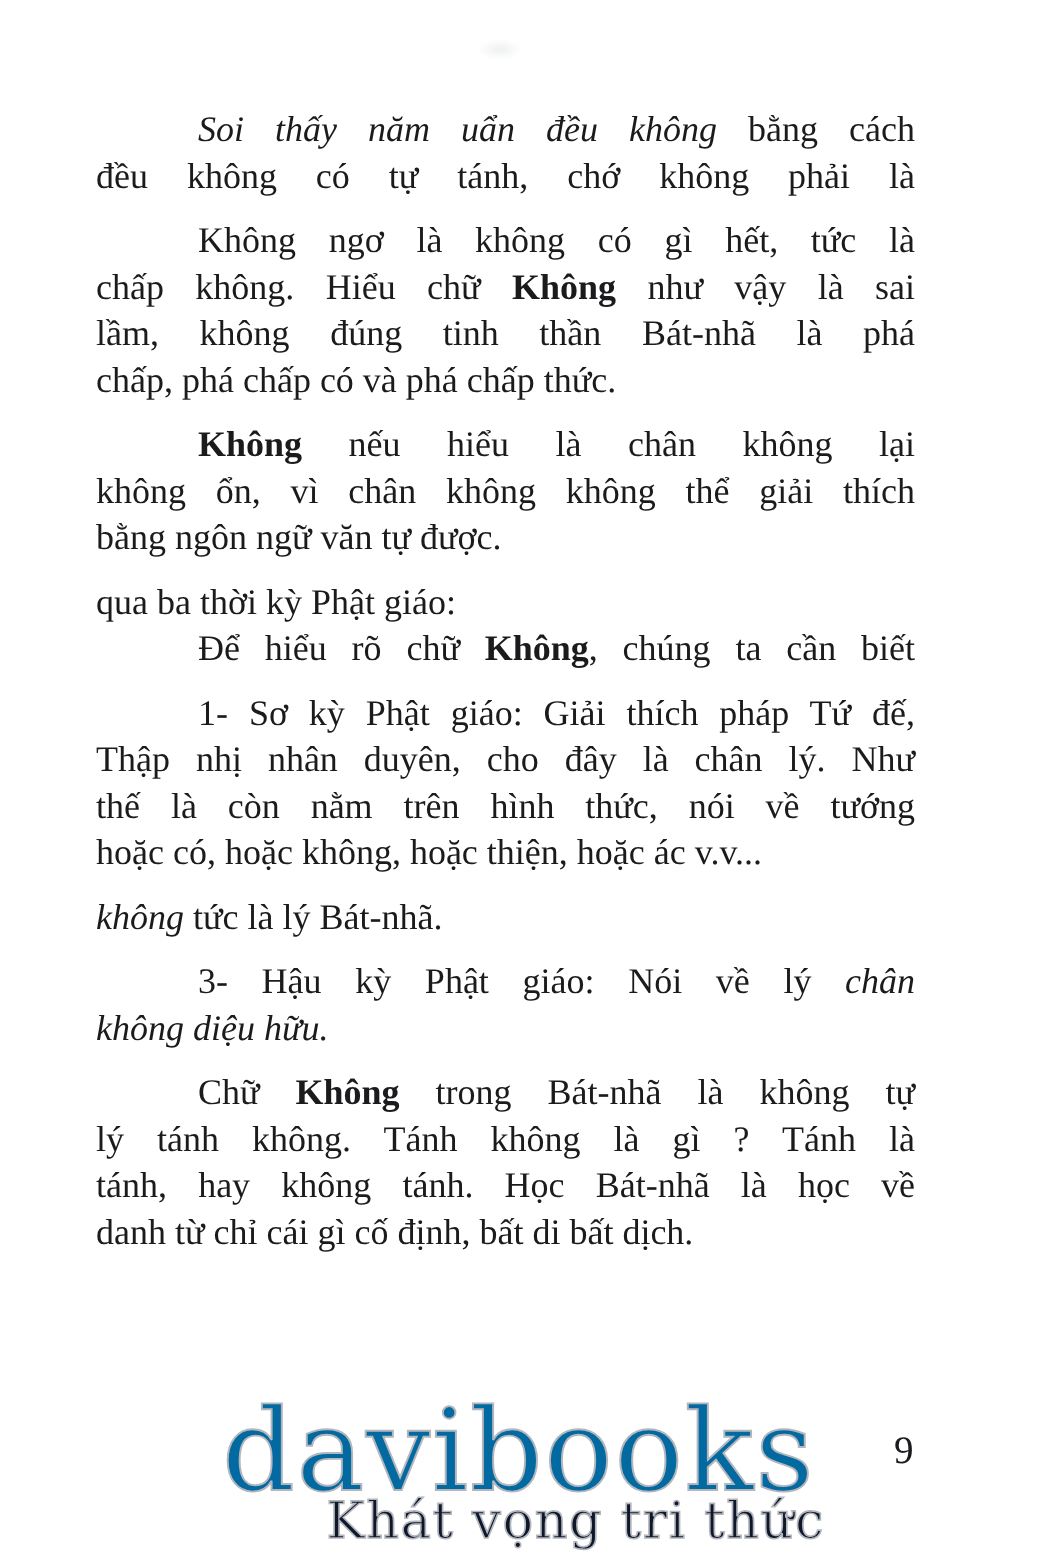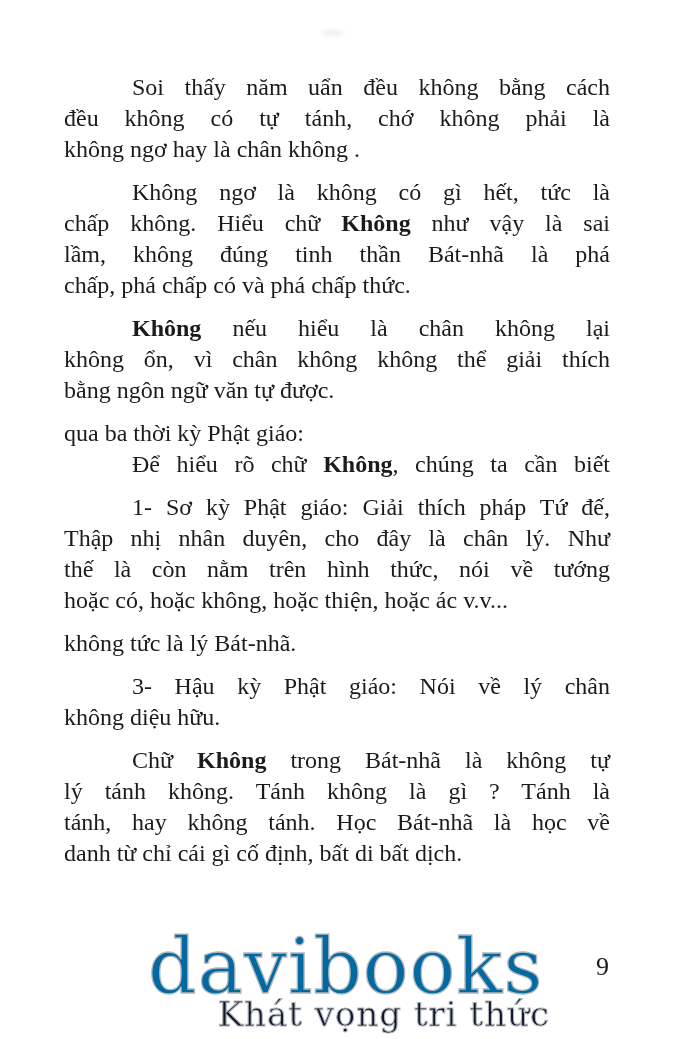--- a/index.html
+++ b/index.html
@@ -19,21 +19,21 @@
   .para{margin:0 0 12px 0;}
   .para:last-child{margin-bottom:0;}
   .line{
     height:31px;
     text-align:justify;
     text-align-last:justify;
   }
   .line.last{text-align-last:left;}
   .line.first{text-indent:68px;}
   .b{font-weight:bold;}
-  .i{}
+  .i{font-style:italic;}
   .wm-brand{
     position:absolute;
     left:148px;top:929px;
     font-size:76px;line-height:1;letter-spacing:1px;
     font-family:"DejaVu Serif","Liberation Serif",serif;
     color:#0369a1;
     -webkit-text-stroke:1.3px #b3b7bd;
     z-index:1;
   }
   .wm-tagline{
@@ -65,21 +65,20 @@
 
 <div class="page">
   <div class="smudge"></div>
   <div class="wm-brand">davibooks</div>
   <div class="wm-tagline">Khát vọng tri thức</div>
   <div class="page-number">9</div>
   <div class="content">
       <div class="para">
         <div class="line first"><span class="i">Soi thấy năm uẩn đều không</span><span> bằng cách</span></div>
         <div class="line"><span>đều không có tự tánh, chớ không phải là</span></div>
-        <div class="line last"><span>không ngơ hay là chân không .</span></div>
       </div>
       <div class="para">
         <div class="line first"><span>Không ngơ là không có gì hết, tức là</span></div>
         <div class="line"><span>chấp không. Hiểu chữ </span><span class="b">Không</span><span> như vậy là sai</span></div>
         <div class="line"><span>lầm, không đúng tinh thần Bát-nhã là phá</span></div>
         <div class="line last"><span>chấp, phá chấp có và phá chấp thức.</span></div>
       </div>
       <div class="para">
         <div class="line first"><span class="b">Không</span><span> nếu hiểu là chân không lại</span></div>
         <div class="line"><span>không ổn, vì chân không không thể giải thích</span></div>

